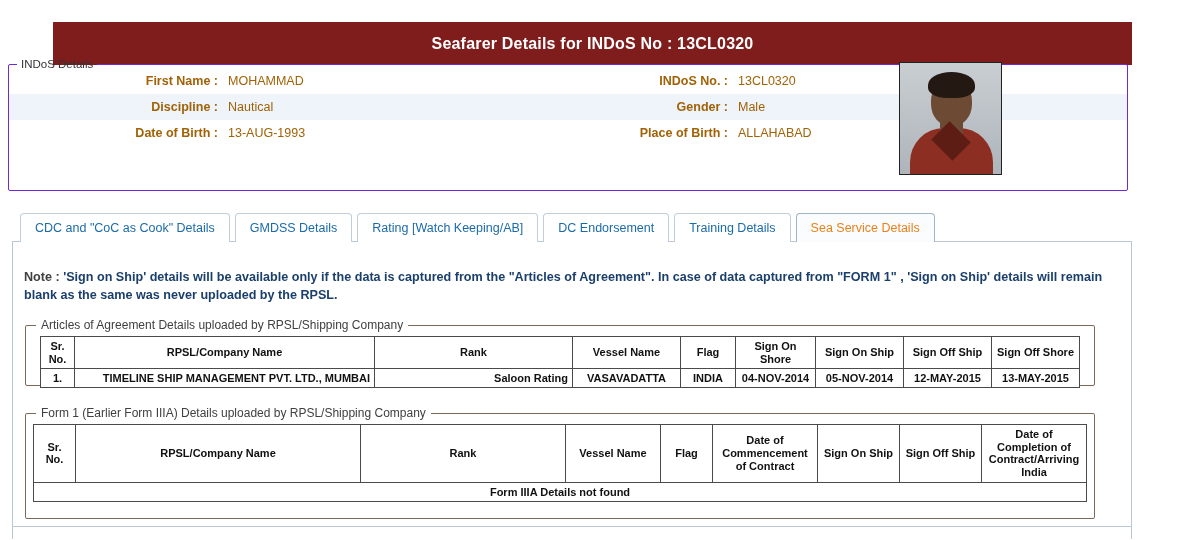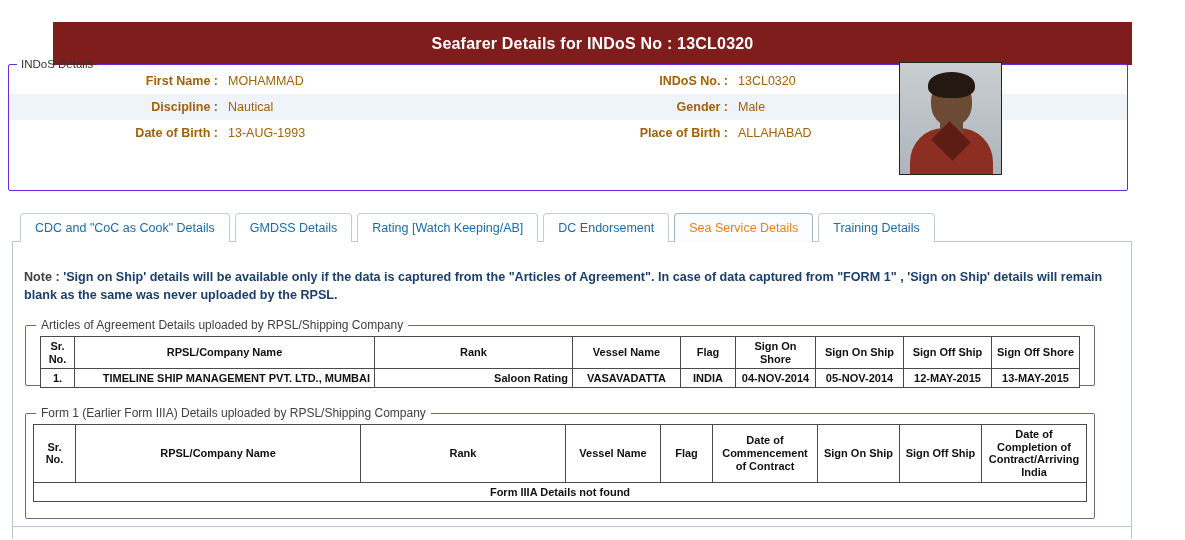--- a/index.html
+++ b/index.html
@@ -274,22 +274,22 @@
     <div class="photo-head"></div>
     <div class="photo-hair"></div>
     <div class="photo-collar"></div>
   </div>
 
   <div class="tabs">
     <div class="tab">CDC and "CoC as Cook" Details</div>
     <div class="tab">GMDSS Details</div>
     <div class="tab">Rating [Watch Keeping/AB]</div>
     <div class="tab">DC Endorsement</div>
+    <div class="tab">Training Details</div>
     <div class="tab active">Sea Service Details</div>
-    <div class="tab">Training Details</div>
   </div>
 
   <div class="panel"></div>
 
   <div class="note">
     <span class="note-key">Note : </span><span>'Sign on Ship' details will be available only if the data is captured from the "Articles of Agreement". In case of data captured from "FORM 1" , 'Sign on Ship' details will remain blank as the same was never uploaded by the RPSL.</span>
   </div>
 
   <fieldset class="group aoa">
     <legend>Articles of Agreement Details uploaded by RPSL/Shipping Company</legend>

